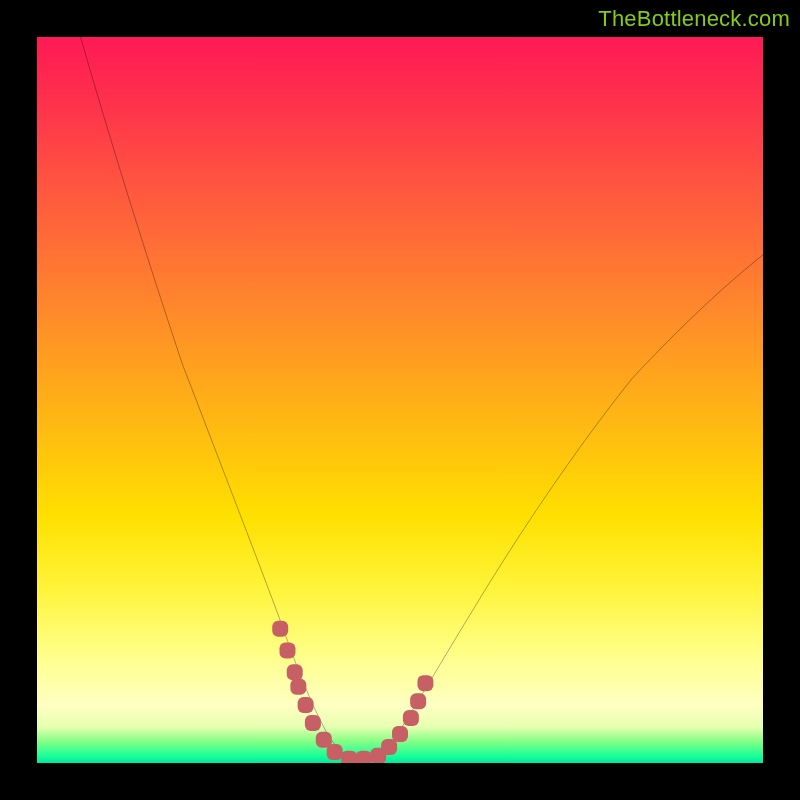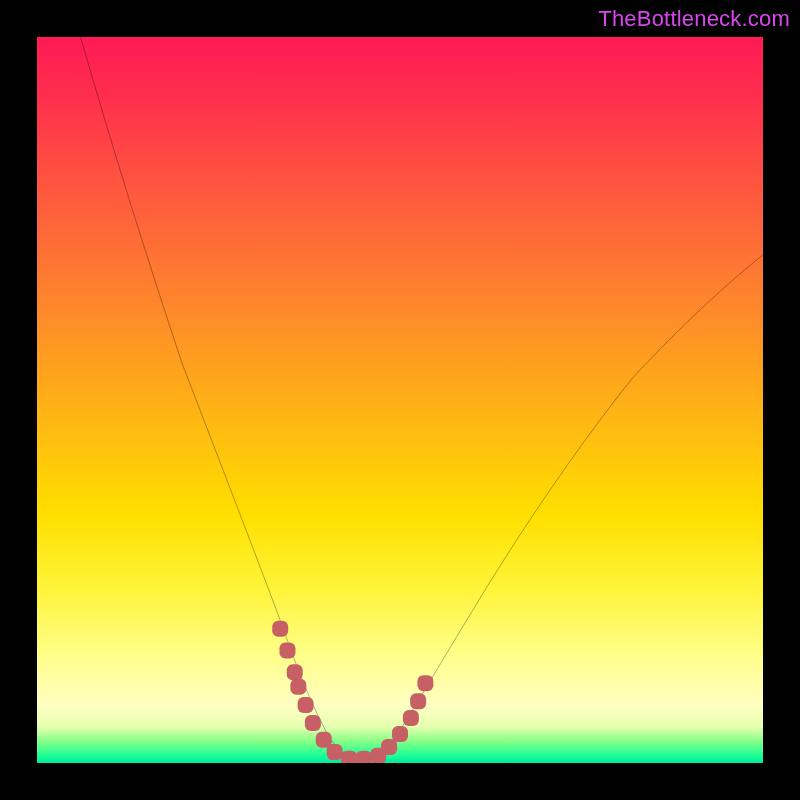--- a/index.html
+++ b/index.html
@@ -47,21 +47,21 @@
     );
   }
   .curves {
     position: absolute;
     inset: 0;
   }
   .watermark {
     position: absolute;
     top: 6px;
     right: 10px;
-    color: #d946ef;
+    color: #84cc16;
     font-size: 22px;
     letter-spacing: 0.2px;
     user-select: none;
   }
 </style>
 </head>
 <body>
 
 <div class="stage">
 

